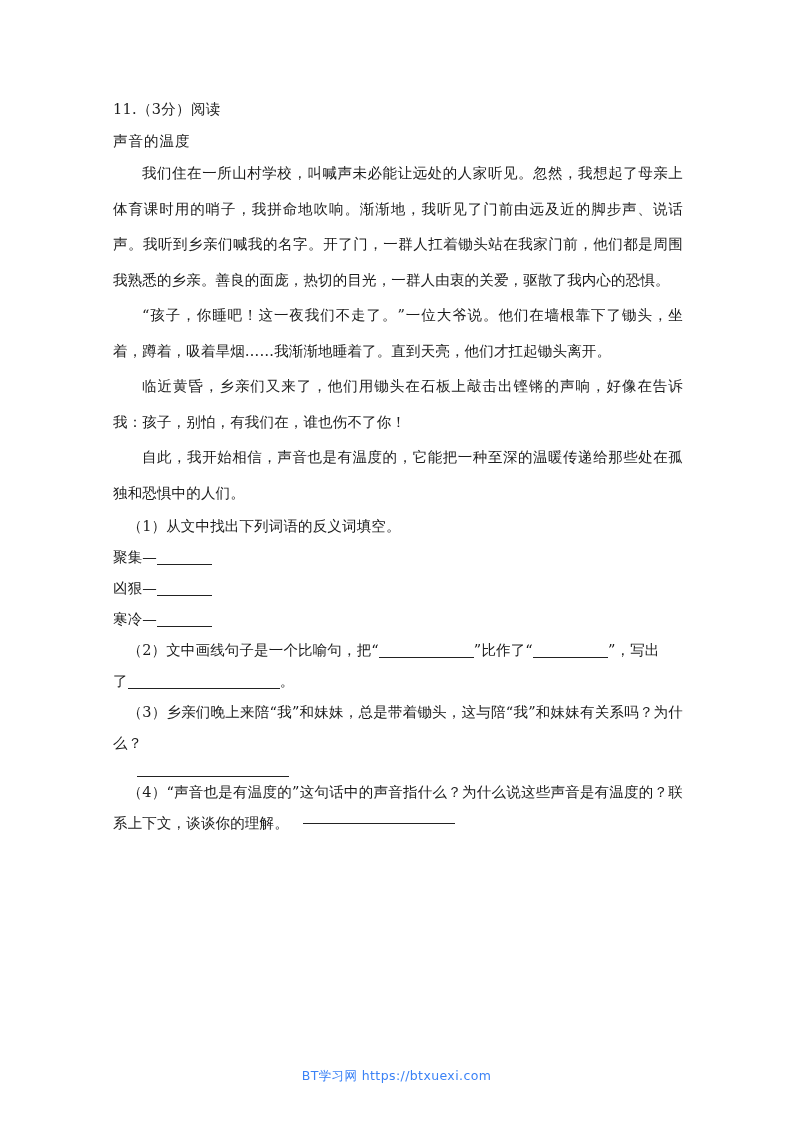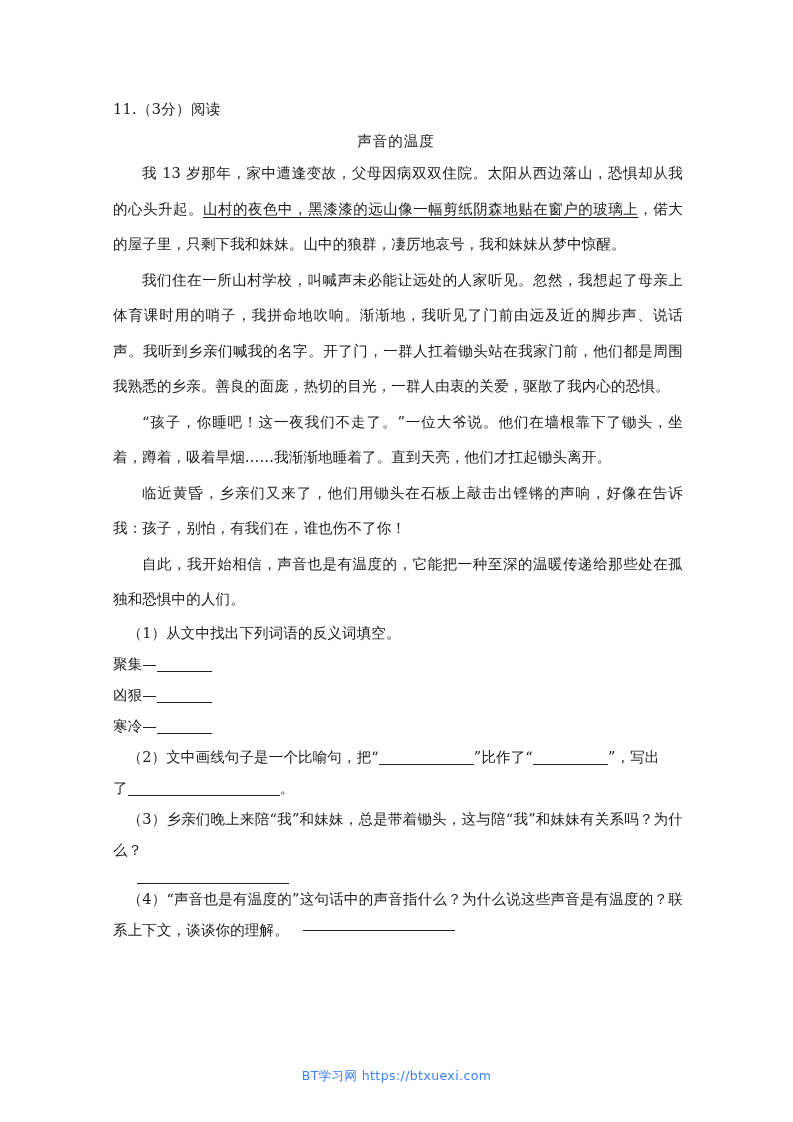--- a/index.html
+++ b/index.html
@@ -36,21 +36,20 @@
   
   .stem {
     font-size: 14.5px;
     line-height: 22px;
     letter-spacing: 0.3px;
     white-space: nowrap;
   }
 
   
   .article-title {
-    text-align: center;
     font-size: 14.5px;
     line-height: 30px;
     margin-top: 6px;
     letter-spacing: 1px;
     padding-right: 4px;
   }
 
   
   .para {
     font-size: 14.5px;
@@ -134,21 +133,20 @@
 <body>
 
 <div class="page">
 
   <div class="content">
 
     <div class="stem">11.（3分）阅读</div>
 
     <div class="article-title">声音的温度</div>
 
-    <p class="para"><span>我 13 岁那年，家中遭逢变故，父母因病双双住院。太阳从西边落山，恐惧却从我的心头升起。</span><span class="ul-seg">山村的夜色中，黑漆漆的远山像一幅剪纸阴森地贴在窗户的玻璃上</span><span>，偌大的屋子里，只剩下我和妹妹。山中的狼群，凄厉地哀号，我和妹妹从梦中惊醒。</span></p>
 
     <p class="para">我们住在一所山村学校，叫喊声未必能让远处的人家听见。忽然，我想起了母亲上体育课时用的哨子，我拼命地吹响。渐渐地，我听见了门前由远及近的脚步声、说话声。我听到乡亲们喊我的名字。开了门，一群人扛着锄头站在我家门前，他们都是周围我熟悉的乡亲。善良的面庞，热切的目光，一群人由衷的关爱，驱散了我内心的恐惧。</p>
 
     <p class="para">“孩子，你睡吧！这一夜我们不走了。”一位大爷说。他们在墙根靠下了锄头，坐着，蹲着，吸着旱烟……我渐渐地睡着了。直到天亮，他们才扛起锄头离开。</p>
 
     <p class="para">临近黄昏，乡亲们又来了，他们用锄头在石板上敲击出铿锵的声响，好像在告诉我：孩子，别怕，有我们在，谁也伤不了你！</p>
 
 
     <p class="para">自此，我开始相信，声音也是有温度的，它能把一种至深的温暖传递给那些处在孤独和恐惧中的人们。</p>
 

